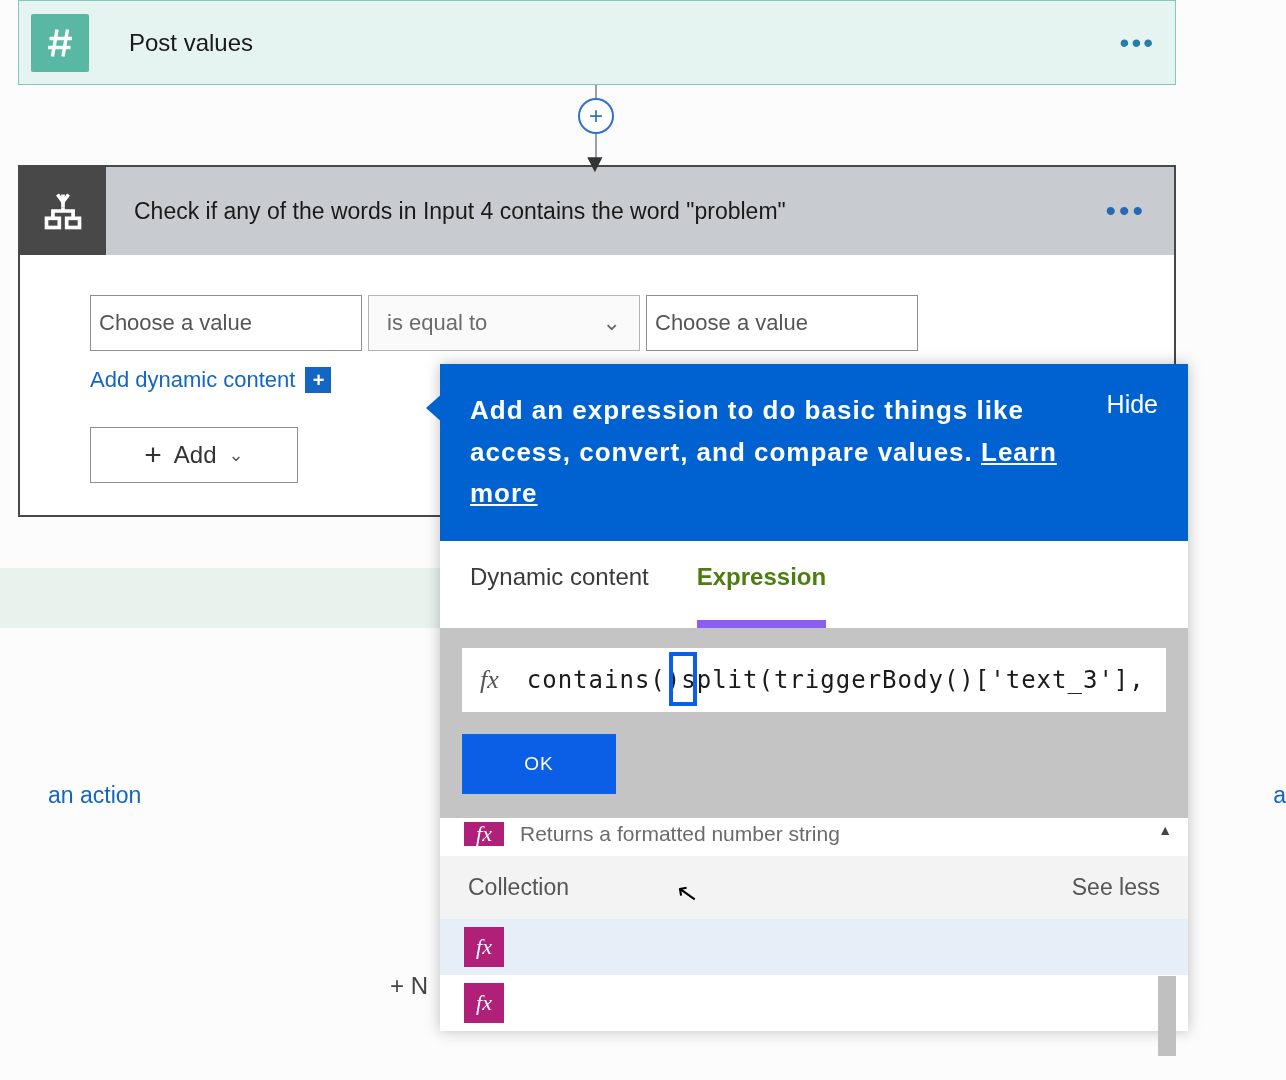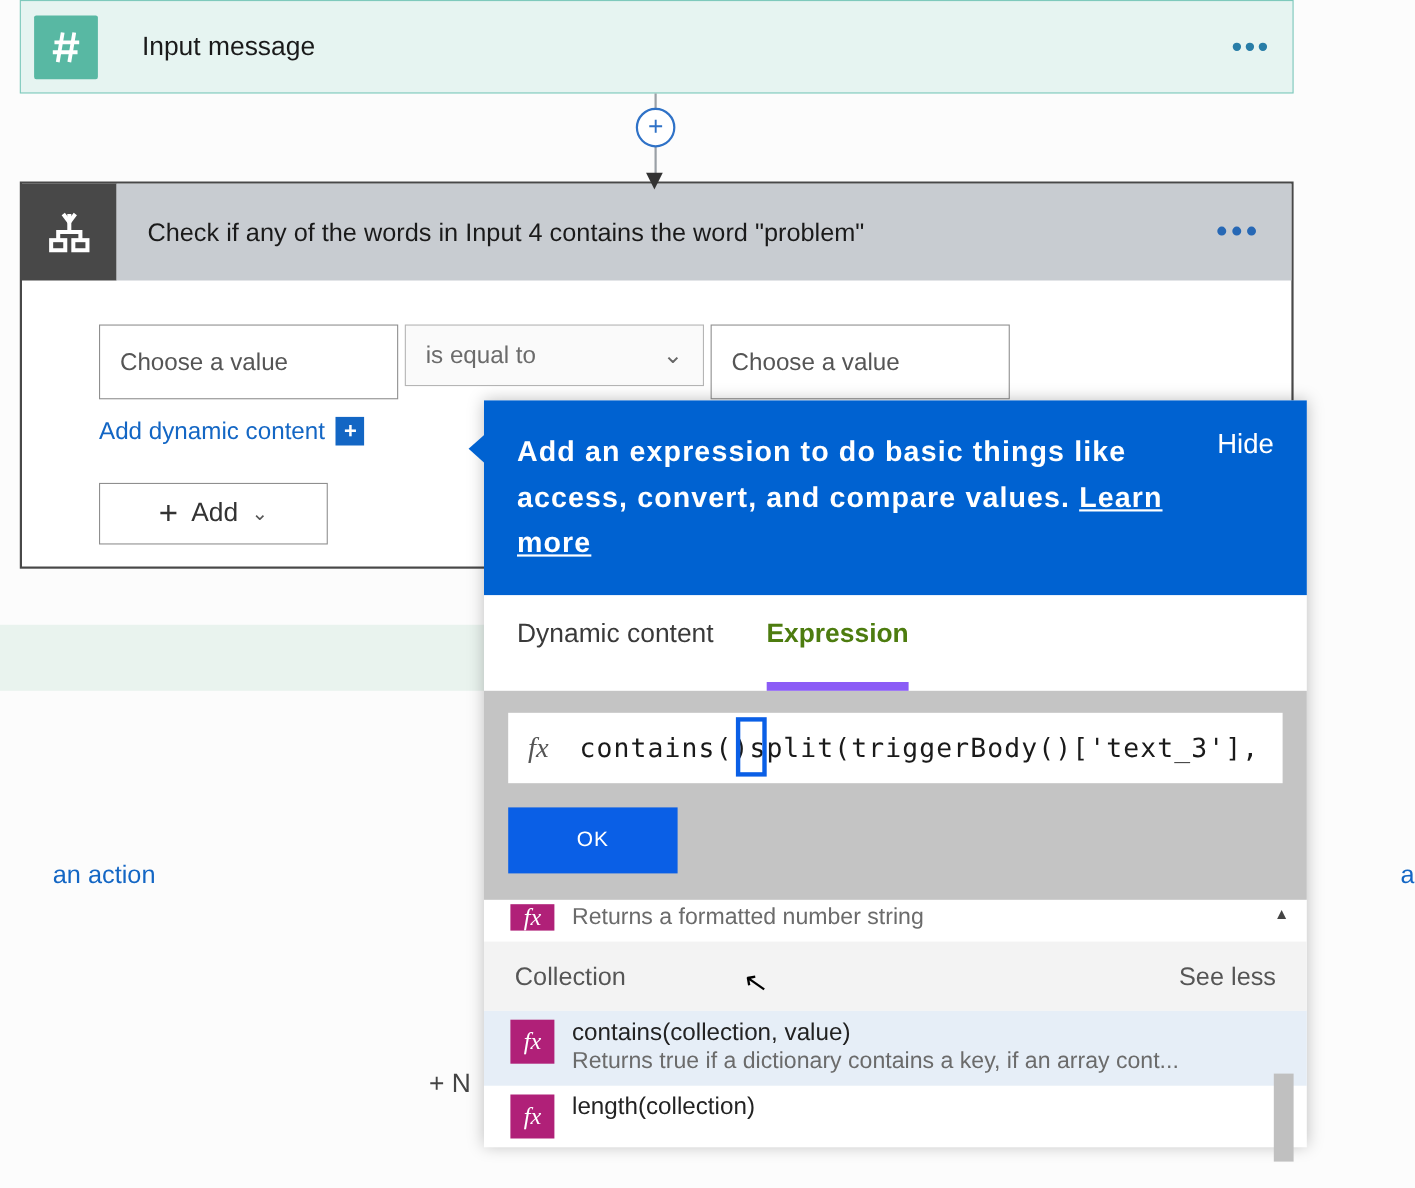--- a/index.html
+++ b/index.html
@@ -121,23 +121,23 @@
 
   .cond-body {
     position: absolute;
     top: 88px; left: 0; right: 0; bottom: 0;
     padding: 40px 70px 30px 70px;
   }
   .cond-row {
     display: flex; gap: 6px;
   }
   .val-input {
-    width: 272px; height: 68px;
+    width: 272px; height: 56px;
     border: 1px solid #8f8f8f;
-    padding: 0 18px;
+    padding: 0 8px;
     font-size: 22px;
     color: #444;
     background: #fff;
   }
   .val-input::placeholder { color: #555; }
   .op-select {
     width: 272px; height: 56px;
     border: 1px solid #b5b5b5;
     background: #fafafa;
     padding: 16px 18px;
@@ -370,21 +370,21 @@
 
 <div class="post-card">
   <div class="post-icon">
     <svg width="36" height="36" viewBox="0 0 24 24" fill="none" stroke="#fff" stroke-width="2.3">
       <line x1="5" y1="9" x2="20" y2="9"></line>
         <line x1="4" y1="15" x2="19" y2="15"></line>
       <line x1="10" y1="3" x2="7" y2="21"></line>
         <line x1="17" y1="3" x2="14" y2="21"></line>
     </svg>
   </div>
-  <div class="post-title">Input message</div>
+  <div class="post-title">Post values</div>
   <div class="post-dots">•••</div>
 </div>
 
 <div class="connector"></div>
 <div class="plus-circle">+</div>
 <div class="arrowhead">▼</div>
 
 <div class="greenbar"></div>
 
 <div class="cond-card">
@@ -467,30 +467,23 @@
       </div>
     </div>
 
     <div class="fx-section">
       <span>Collection</span>
       <span class="seeless">See less</span>
     </div>
 
     <div class="fx-item hovered">
       <div class="fx-badge">fx</div>
-      <div class="fx-text">
-        <div class="fx-title">contains(collection, value)</div>
-        <div class="fx-desc">Returns true if a dictionary contains a key, if an array cont...</div>
-      </div>
     </div>
 
     <div class="scroll-thumb"></div>
 
     <div class="fx-item">
       <div class="fx-badge">fx</div>
-      <div class="fx-text">
-        <div class="fx-title">length(collection)</div>
-      </div>
     </div>
   </div>
 </div>
 
 <div class="cursor-pointer-img">↖</div>
 
 </body></html>

